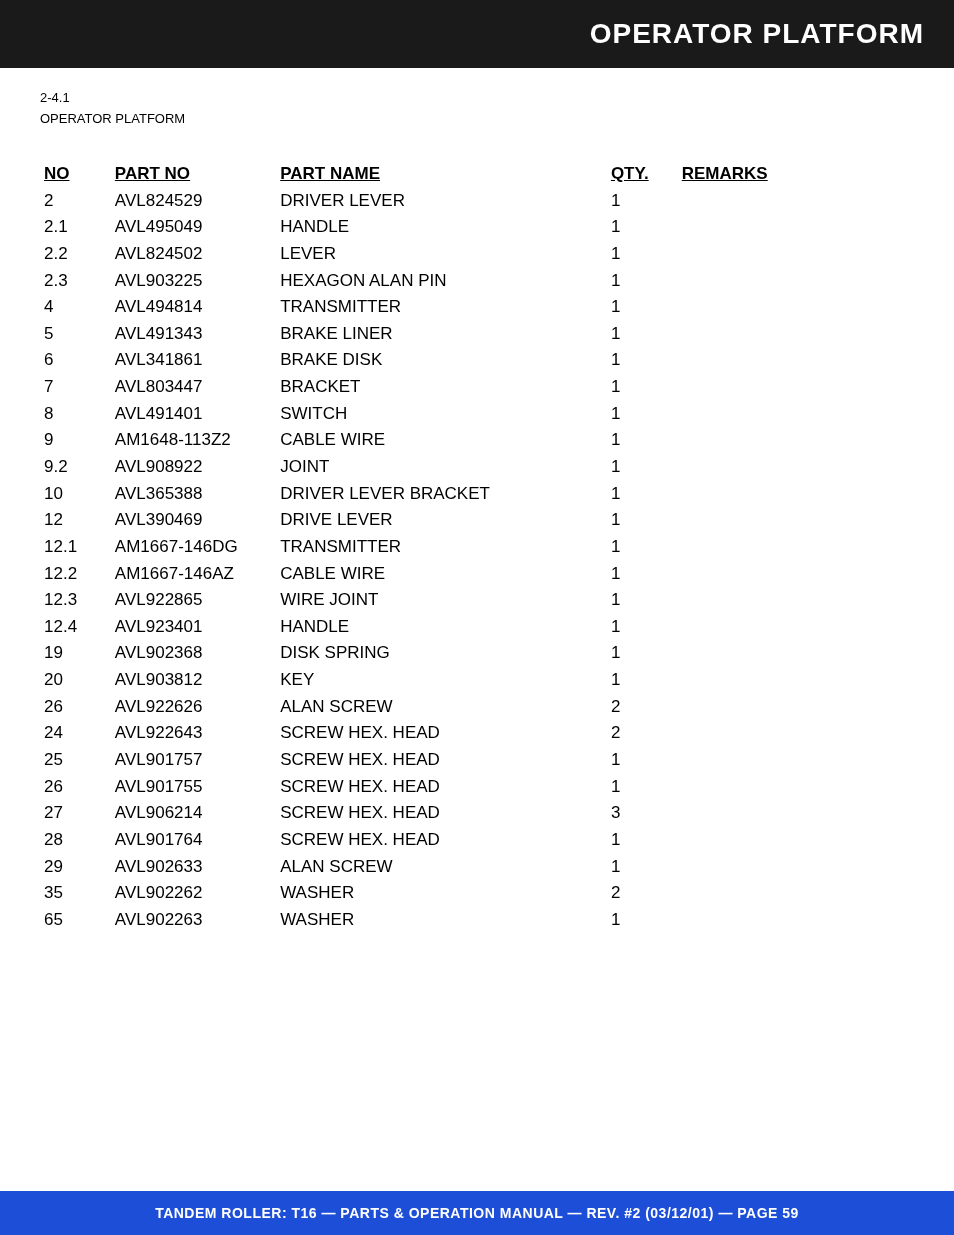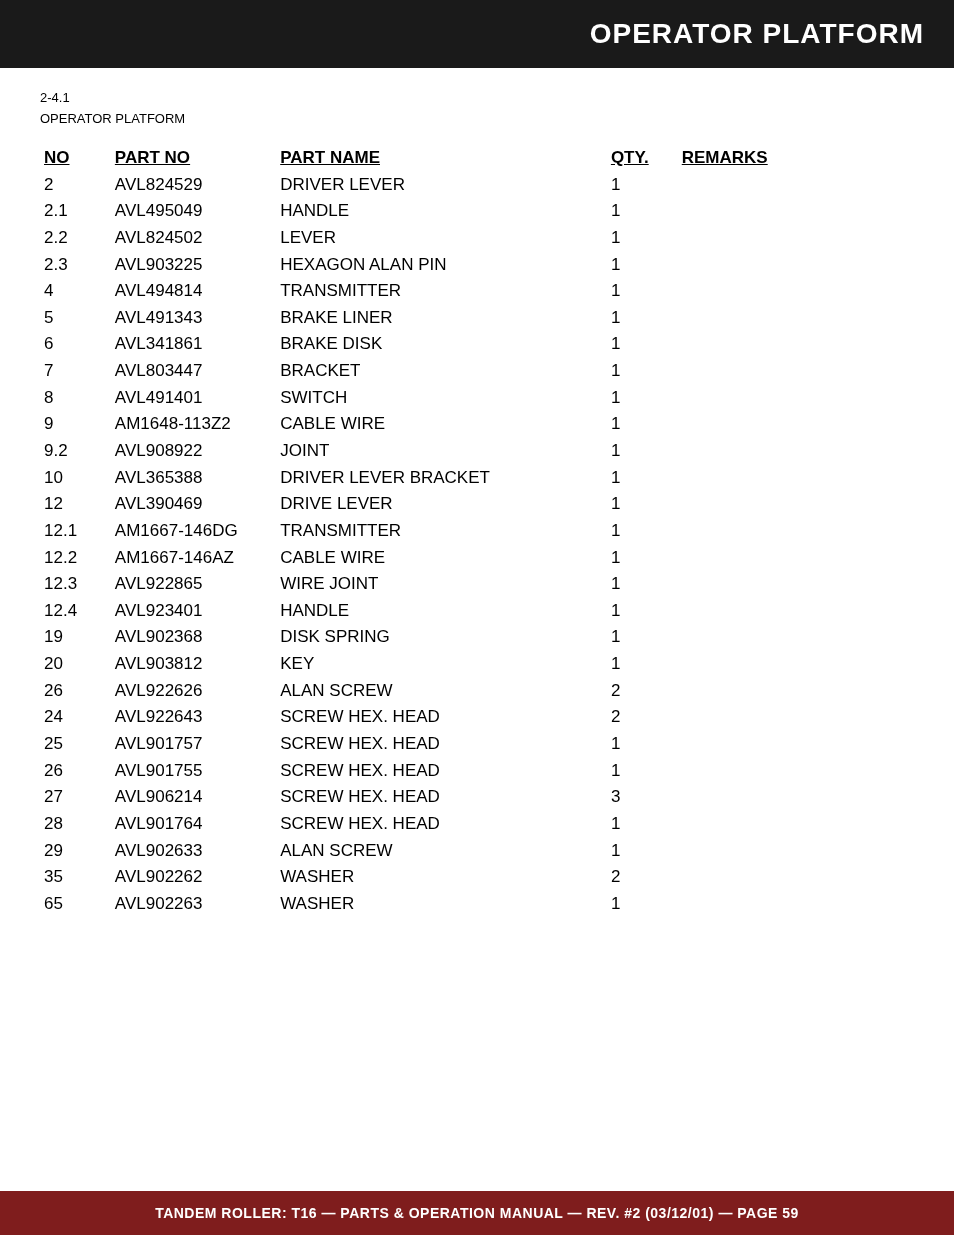--- a/index.html
+++ b/index.html
@@ -24,21 +24,21 @@
       letter-spacing: 1px;
     }
 
     
     .page-content {
       padding: 20px 40px 20px 40px;
     }
 
     
     .section-info {
-      margin-bottom: 16px;
+      margin-bottom: 32px;
       font-size: 13px;
       line-height: 1.6;
     }
 
     
     .parts-table {
       width: 100%;
       border-collapse: collapse;
       font-size: 17px;
     }
@@ -62,21 +62,21 @@
     .col-partname { width: 280px; margin-left: 12px; }
     .col-qty { width: 60px; margin-top: 20px; }
     .col-remarks { width: 200px; }
 
     
     .footer-banner {
       position: absolute;
       bottom: 0;
       left: 0;
       right: 0;
-      background: #7f1d1d;
+      background: #1d4ed8;
       color: #ffffff;
       text-align: center;
       padding: 14px 20px;
       font-size: 14px;
       font-weight: bold;
       letter-spacing: 0.5px;
     }
   </style>
 </head>
 <body>

